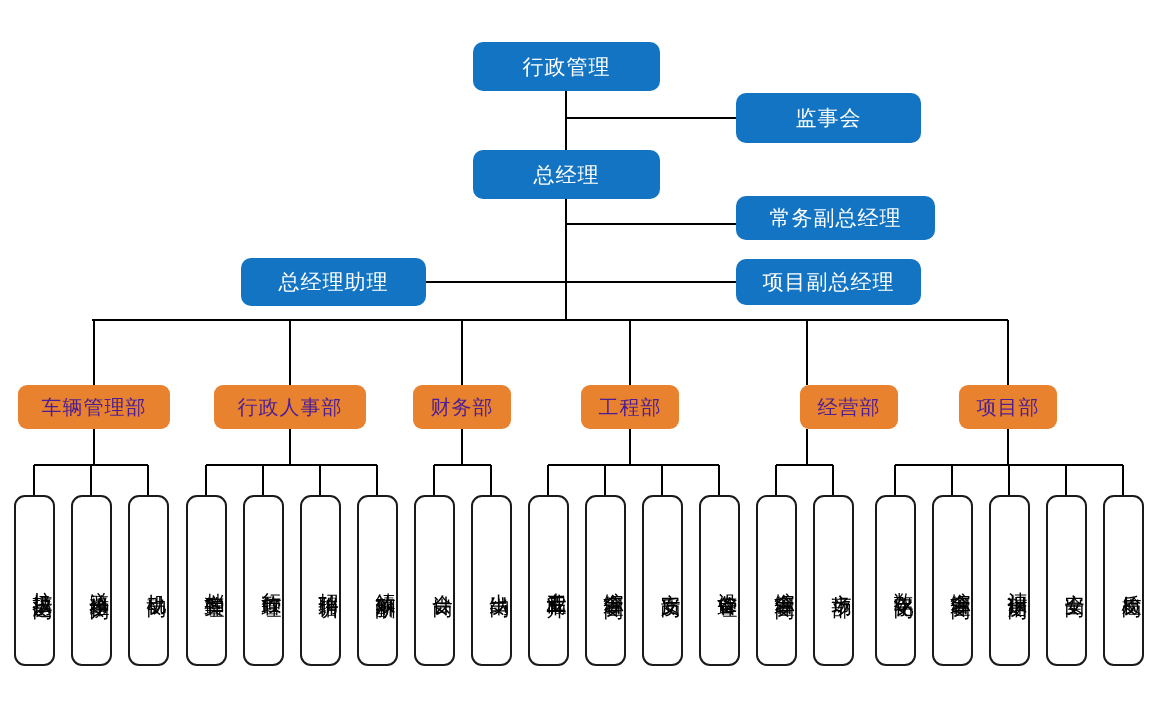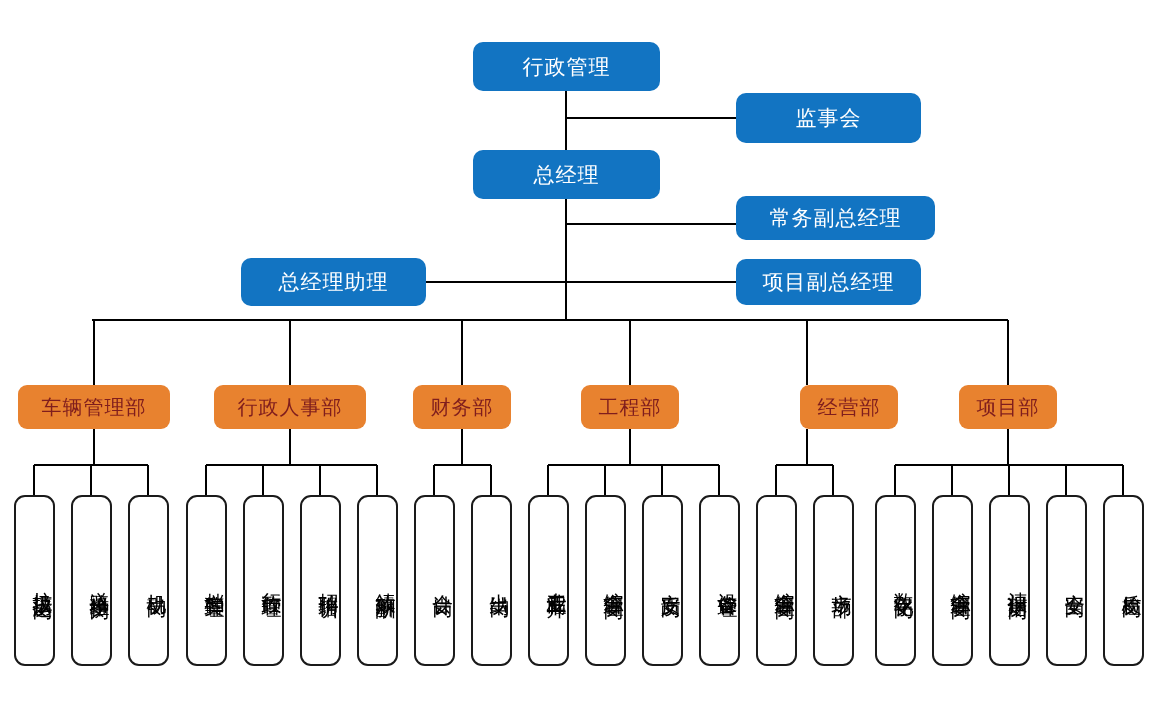--- a/index.html
+++ b/index.html
@@ -38,21 +38,21 @@
   }
   .node.exec {
     background: #1274c2;
     color: #ffffff;
     font-size: 21px;
     letter-spacing: 1px;
     border-radius: 10px;
   }
   .node.dept {
     background: #e8822f;
-    color: #7f1d1d;
+    color: #4c1d95;
     font-size: 20px;
     letter-spacing: 1px;
     border-radius: 9px;
   }
   .node.leaf {
     background: #ffffff;
     color: #000000;
     border: 2px solid #1a1a1a;
     border-radius: 11px;
     font-size: 20px;

